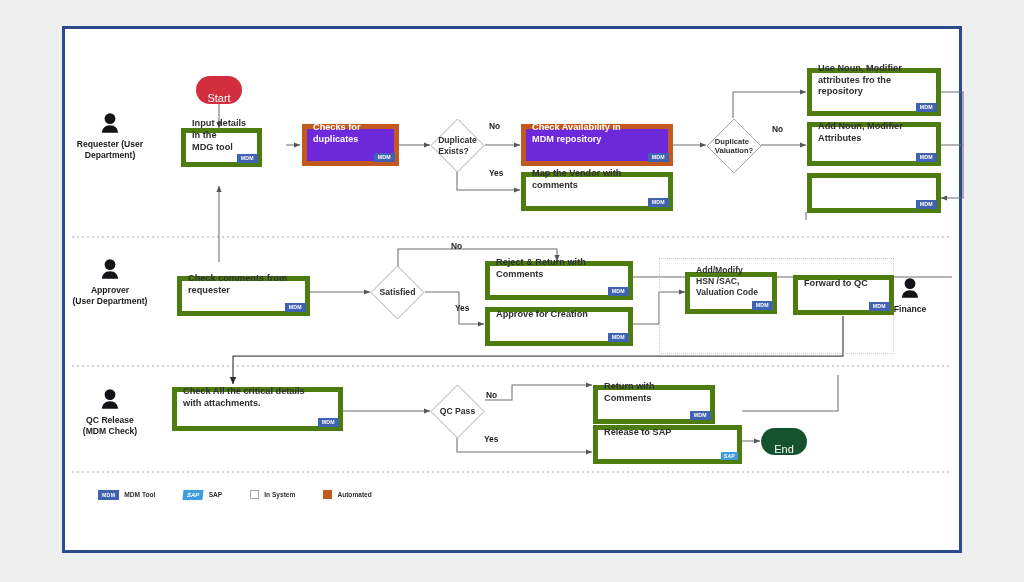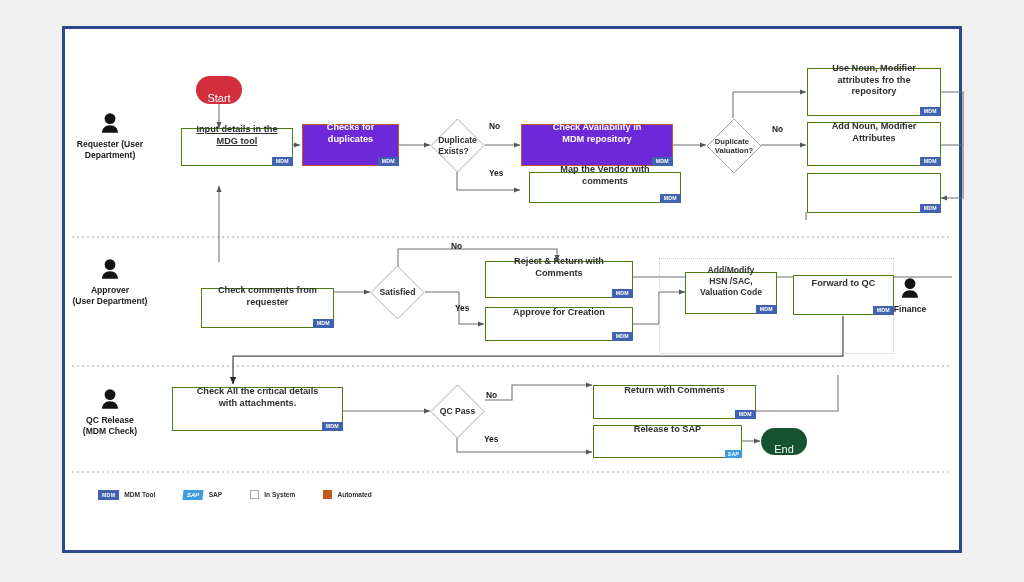--- a/index.html
+++ b/index.html
@@ -24,30 +24,30 @@
   }
   
   #wires {
     position: absolute; left: 0; top: 0;
     width: 1024px; height: 582px;
     pointer-events: none;
   }
   
   .node {
     position: absolute;
-    border: 1px solid #4d7c0f;
+    border: 5px solid #4d7c0f;
     background: #ffffff;
     color: #2f2f33;
     font-size: 9.2px;
     line-height: 1.28;
     font-weight: 700;
     display: flex;
     align-items: center;
     justify-content: center;
-    text-align: center;
+    text-align: left;
     padding: 3px 6px 26px 6px;
   }
   .node.orange {
     background: #6d28d9;
     border-color: #c3591f;
     color: #ffffff;
   }
   .node .txt { display: block; width: 100%; }
   
   .badge {
@@ -227,21 +227,21 @@
       <path d="M11 13.2c-5 0-8 3.4-8 7.6h16c0-4.2-3-7.6-8-7.6z" fill="#131317"></path>
     </svg>
     <span>Requester (User</span><br>
     <span>Department)</span>
   </div>
 
   <div class="term start" style="left:196px; top:76px; width:46px; height:28px;">
     <span>Start</span>
   </div>
 
-  <div class="node" style="left:181px; top:128px; width:112px; height:38px;text-decoration:underline;">
+  <div class="node" style="left:181px; top:128px; width:81px; height:38px;">
     <span class="txt">
       <span>Input details in the</span><br>
       <span>MDG tool</span>
     </span>
     <span class="badge">MDM</span>
   </div>
 
   <div class="node orange" style="left:302px; top:124px; width:97px; height:42px;">
     <span class="txt">
       <span>Checks for</span><br>
@@ -263,21 +263,21 @@
   <div class="elabel" style="left:489px; top:168px;">Yes</div>
 
   <div class="node orange" style="left:521px; top:124px; width:152px; height:42px;">
     <span class="txt">
       <span>Check Availability in</span><br>
       <span>MDM repository</span>
     </span>
     <span class="badge">MDM</span>
   </div>
 
-  <div class="node" style="left:521px; top:172px; width:152px; height:23px;margin-left:8px;">
+  <div class="node" style="left:521px; top:172px; width:152px; height:23px;">
     <span class="txt">
       <span>Map the Vendor with</span><br>
       <span>comments</span>
     </span>
     <span class="badge">MDM</span>
   </div>
 
   <div class="diamond" style="left:706px; top:118px; width:56px; height:56px;">
     <svg class="dshape" viewBox="0 0 56 56">
       <polygon points="28,1 55,28 28,55 1,28" fill="#ffffff" stroke="#a9a9ad" stroke-width="1"></polygon>
@@ -312,21 +312,21 @@
 
   <div class="actor" style="left:50px; top:258px;">
     <svg class="person" width="22" height="24" viewBox="0 0 22 24">
       <circle cx="11" cy="6.6" r="5.4" fill="#131317"></circle>
       <path d="M11 13.2c-5 0-8 3.4-8 7.6h16c0-4.2-3-7.6-8-7.6z" fill="#131317"></path>
     </svg>
     <span>Approver</span><br>
     <span>(User Department)</span>
   </div>
 
-  <div class="node" style="left:177px; top:288px; width:133px; height:40px;margin-left:24px;">
+  <div class="node" style="left:177px; top:276px; width:133px; height:40px;">
     <span class="txt">
       <span>Check comments from</span><br>
       <span>requester</span>
     </span>
     <span class="badge">MDM</span>
   </div>
 
   <div class="diamond" style="left:370px; top:265px; width:55px; height:55px;">
     <svg class="dshape" viewBox="0 0 55 55">
       <polygon points="27.5,1 54,27.5 27.5,54 1,27.5" fill="#ffffff" stroke="#a9a9ad" stroke-width="1"></polygon>
@@ -400,21 +400,21 @@
     <svg class="dshape" viewBox="0 0 55 55">
       <polygon points="27.5,1 54,27.5 27.5,54 1,27.5" fill="#ffffff" stroke="#a9a9ad" stroke-width="1"></polygon>
     </svg>
     <span class="dlabel">
       <span>QC Pass</span>
     </span>
   </div>
   <div class="elabel" style="left:486px; top:390px;">No</div>
   <div class="elabel" style="left:484px; top:434px;">Yes</div>
 
-  <div class="node" style="left:593px; top:385px; width:163px; height:34px;">
+  <div class="node" style="left:593px; top:385px; width:122px; height:34px;">
     <span class="txt">
       <span>Return with Comments</span>
     </span>
     <span class="badge">MDM</span>
   </div>
 
   <div class="node" style="left:593px; top:425px; width:149px; height:33px;">
     <span class="txt">
       <span>Release to SAP</span>
     </span>

